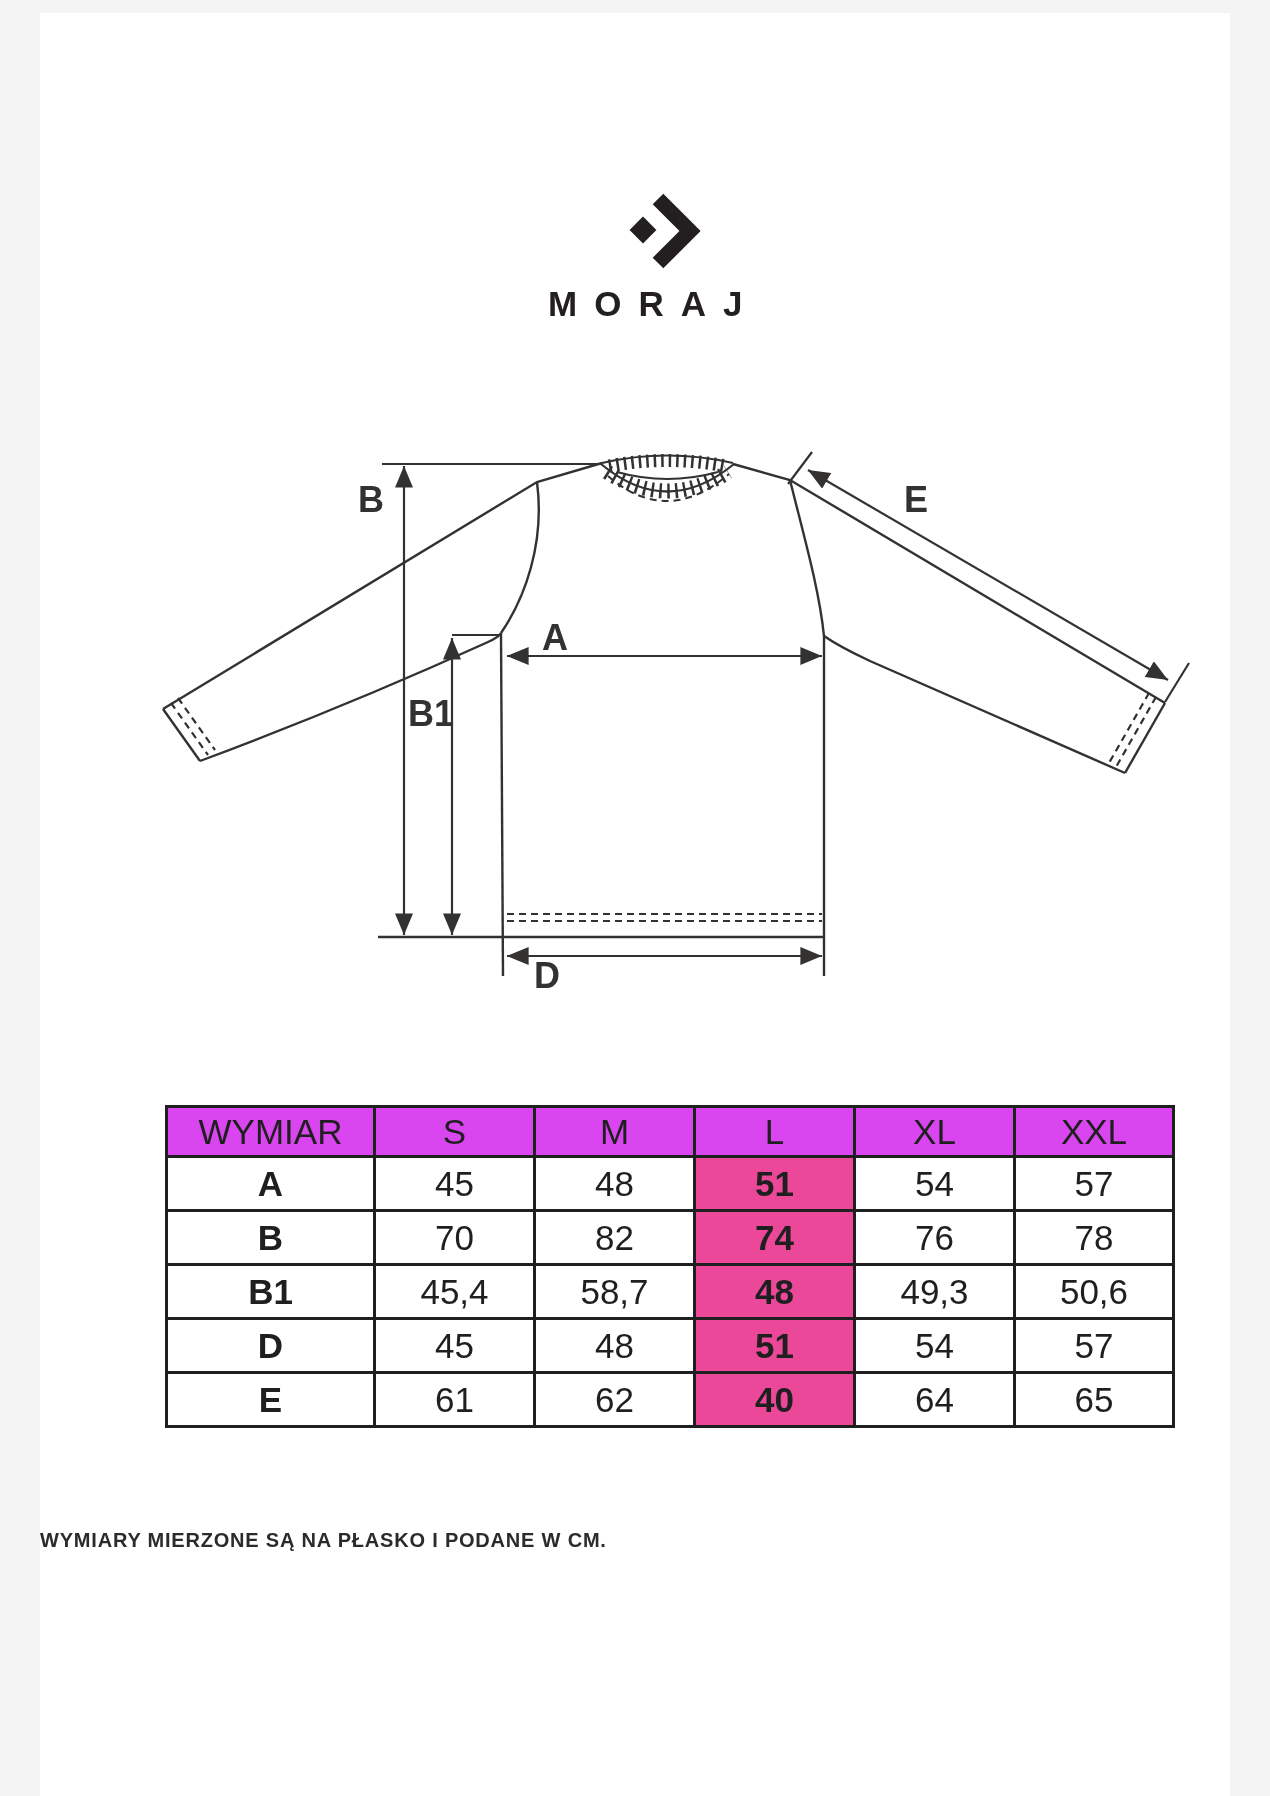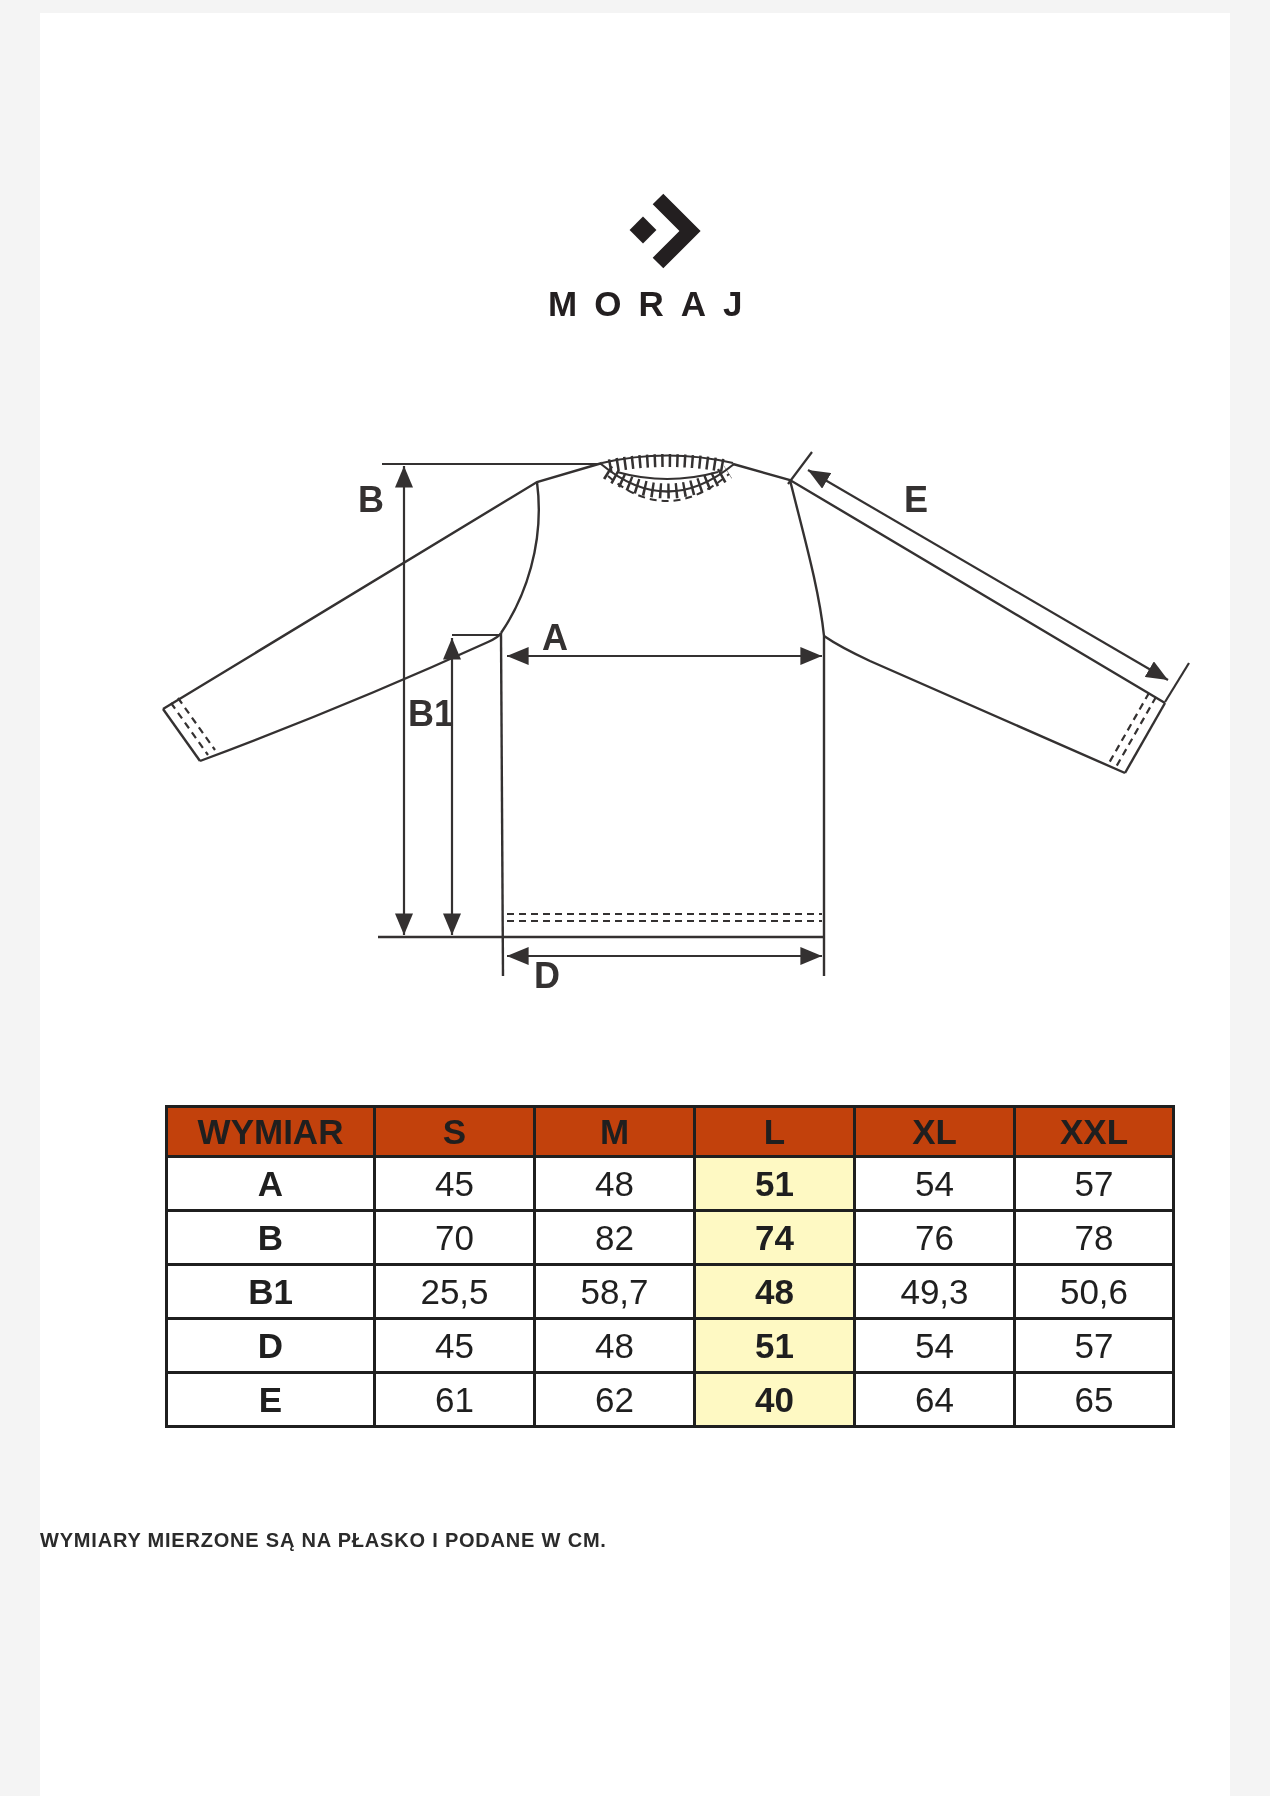--- a/index.html
+++ b/index.html
@@ -22,23 +22,23 @@
   
   .size-table{
     position:absolute;left:125px;top:1092px;width:1007px;
     border-collapse:collapse;table-layout:fixed;
     font-size:35px;text-align:center;color:#1f1f1f;
   }
   .size-table th,.size-table td{
     border:3px solid #1f1f1f;padding:0;height:51px;line-height:51px;
     overflow:hidden;white-space:nowrap;
   }
-  .size-table th{background:#c2410c;font-weight:bold;height:47px;line-height:47px;}
+  .size-table th{background:#d946ef;font-weight:normal;height:47px;line-height:47px;}
   .size-table td.rowlab{font-weight:bold;}
-  .size-table td.hl{background:#fef9c3;font-weight:bold;}
+  .size-table td.hl{background:#ec4899;font-weight:bold;}
   
   .footer-note{
     position:absolute;left:0;top:1516px;width:1260px;
     font-size:20px;font-weight:bold;letter-spacing:0.8px;color:#2b2b2b;
   }
 </style>
 </head>
 <body>
 
 <div class="page">
@@ -163,21 +163,21 @@
       <tr>
         <td class="rowlab">B</td>
         <td>70</td>
         <td>82</td>
         <td class="hl">74</td>
         <td>76</td>
         <td>78</td>
       </tr>
       <tr>
         <td class="rowlab">B1</td>
-        <td>25,5</td>
+        <td>45,4</td>
         <td>58,7</td>
         <td class="hl">48</td>
         <td>49,3</td>
         <td>50,6</td>
       </tr>
       <tr>
         <td class="rowlab">D</td>
         <td>45</td>
         <td>48</td>
         <td class="hl">51</td>

